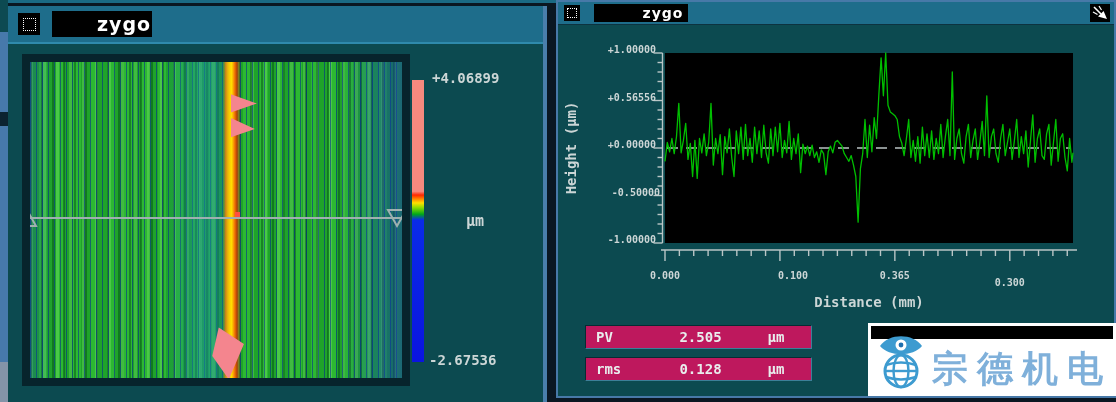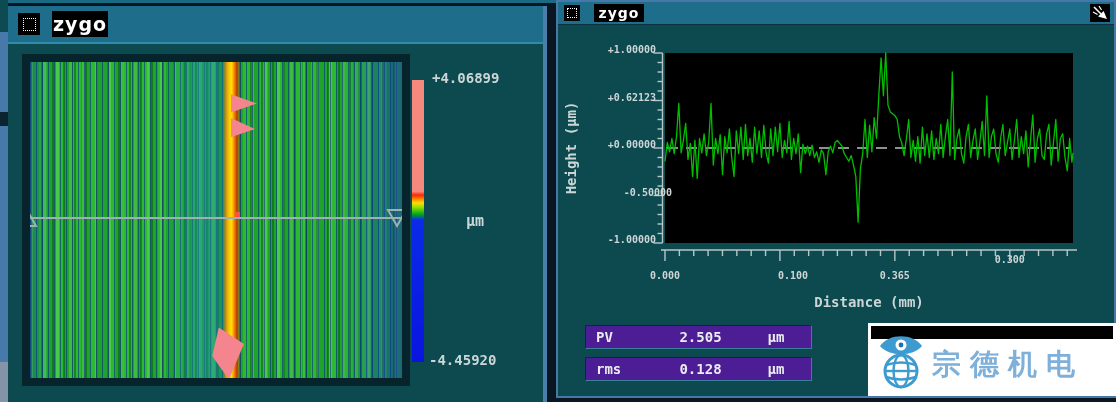--- a/index.html
+++ b/index.html
@@ -10,21 +10,21 @@
   .strip .s1{position:absolute;left:0;top:0;width:8px;height:32px;background:#0d4a52;}
   .strip .s2{position:absolute;left:0;top:32px;width:8px;height:80px;background:#4779ab;}
   .strip .s3{position:absolute;left:0;top:126px;width:8px;height:236px;background:#4779ab;}
   .strip .s4{position:absolute;left:0;top:362px;width:8px;height:40px;background:#8494a8;}
   .top-strip{position:absolute;left:0;top:0;width:556px;height:3px;background:#1a6a84;}
   
   .titlebar{position:absolute;background:#1e6d8b;}
   .menu-icon{position:absolute;background:#000;display:flex;align-items:center;justify-content:center;}
   .menu-icon .dots{width:11px;height:11px;border:1px dotted #fff;}
   .zygo{position:absolute;background:#000;color:#fff;font-family:"DejaVu Sans", sans-serif;
-        font-weight:bold;text-align:center;letter-spacing:1px;}
+        font-weight:bold;text-align:center;letter-spacing:1px;padding-left:44px;}
   
   .win-left{position:absolute;left:8px;top:6px;width:539px;height:396px;background:#0c4a50;
             border-right:4px solid #4a7fab;box-sizing:border-box;}
   .win-left .titlebar{left:0;top:0;width:100%;height:36px;border-bottom:2px solid #2f8aac;}
   .win-left .menu-icon{left:10px;top:7px;width:22px;height:22px;}
   .win-left .zygo{left:44px;top:5px;width:56px;height:26px;font-size:19px;line-height:26px;}
   .map-frame{position:absolute;left:14px;top:48px;width:388px;height:332px;background:#07242c;
              padding:8px;box-sizing:border-box;}
   .surface-map{position:relative;width:372px;height:316px;overflow:hidden;
     background-color:#27ad2c;
@@ -57,33 +57,33 @@
   .win-right .zygo{left:36px;top:2px;width:50px;height:18px;font-size:14px;line-height:18px;}
   .rw-title{position:absolute;left:0;top:3px;width:100%;text-align:center;color:#aad2e0;
             font-size:14px;font-weight:bold;letter-spacing:5px;}
   .pointer-icon{position:absolute;right:4px;top:2px;width:20px;height:18px;background:#000;}
   .chart-area{position:absolute;left:0;top:24px;width:560px;height:290px;}
   .chart-svg{position:absolute;left:0;top:0;}
   .axis-label{position:absolute;color:#ccd6d6;font-size:14px;font-weight:bold;white-space:nowrap;}
   .ylab{left:15px;top:124px;transform:translate(-50%,-50%) rotate(-90deg);}
   .xlab{left:313px;top:270px;transform:translateX(-50%);}
   .tick-label{position:absolute;color:#ccd6d6;font-size:10px;font-weight:bold;white-space:nowrap;}
-  .result-box{position:absolute;left:29px;width:227px;height:24px;background:#4c1d95;
+  .result-box{position:absolute;left:29px;width:227px;height:24px;background:#be185d;
               border-top:1px solid #072b33;border-left:1px solid #072b33;
               border-bottom:1px solid #3d7f98;border-right:1px solid #3d7f98;
               box-sizing:border-box;display:flex;align-items:center;color:#e9eded;
               font-size:14px;font-weight:bold;}
   .result-box .r-label{width:64px;padding-left:10px;}
   .result-box .r-value{flex:1;text-align:center;}
   .result-box .r-unit{width:70px;text-align:center;}
   
   .watermark{position:absolute;left:868px;top:323px;width:248px;height:73px;background:#fff;}
   .wm-bar{position:absolute;left:3px;top:3px;width:242px;height:13px;background:#000;}
   .wm-logo{position:absolute;left:8px;top:6px;}
-  .wm-text{position:absolute;left:64px;top:22px;font-size:29px;font-weight:bold;color:#7fb0da;
+  .wm-text{position:absolute;left:64px;top:22px;font-size:36px;font-weight:bold;color:#7fb0da;
            letter-spacing:9px;font-family:"DejaVu Sans", sans-serif;white-space:nowrap;}
 </style>
 </head>
 <body>
 
 <div class="screen">
   <div class="top-strip"></div>
   <div class="strip">
     <div class="s1"></div>
     <div class="s2"></div>
@@ -109,21 +109,21 @@
           <line x1="-8" y1="156" x2="374" y2="156" stroke="#9fb0b0" stroke-width="2"></line>
           <polygon points="-12,164 6,164 -3,148" fill="none" stroke="#9fb0b0" stroke-width="2"></polygon>
           <polygon points="358,148 376,148 367,164" fill="none" stroke="#9fb0b0" stroke-width="2"></polygon>
         </svg>
       </div>
     </div>
 
     <div class="colorbar"></div>
     <div class="cb-label" style="left:424px;top:64px;text-align:center;">+4.06899</div>
     <div class="cb-label" style="left:458px;top:206px;font-size:15px;">µm</div>
-    <div class="cb-label" style="left:421px;top:346px;">-4.45920</div>
+    <div class="cb-label" style="left:421px;top:346px;">-2.67536</div>
   </div>
 
   <div class="win-right">
     <div class="titlebar">
       <div class="menu-icon">
           <div class="dots"></div>
         </div>
       <div class="zygo">zygo</div>
       <div class="pointer-icon">
         <svg width="20" height="18" viewBox="0 0 20 18">
@@ -190,30 +190,30 @@
           <line x1="482.5211267605635" y1="226" x2="482.5211267605635" y2="232" stroke="#b9c6c6" stroke-width="1.4"></line>
           <line x1="496.8873239436621" y1="226" x2="496.8873239436621" y2="232" stroke="#b9c6c6" stroke-width="1.4"></line>
           <line x1="511.25352112676075" y1="226" x2="511.25352112676075" y2="232" stroke="#b9c6c6" stroke-width="1.4"></line>
           <line x1="111" y1="124" x2="515" y2="124" stroke="#b9c2c2" stroke-width="1.6" stroke-dasharray="11 8"></line>
           <polyline points="109.0,137.3 111.3,118.3 113.6,127.8 115.9,114.5 118.2,129.7 120.5,112.6 122.8,79.3 125.1,128.8 127.4,116.4 129.7,99.3 132.0,135.4 134.3,119.3 136.6,152.5 138.9,116.4 141.2,154.4 143.5,114.5 145.8,128.8 148.1,109.8 150.4,131.6 152.7,118.3 155.0,79.3 157.3,141.1 159.6,114.5 161.9,129.7 164.2,110.7 166.5,150.6 168.8,112.6 171.1,128.8 173.4,105.0 175.7,133.5 178.0,152.5 180.3,106.9 182.6,129.7 184.9,103.1 187.2,135.4 189.5,100.3 191.7,131.6 194.0,114.5 196.3,138.3 198.6,103.1 200.9,129.7 203.2,106.9 205.5,133.5 207.8,101.2 210.1,128.8 212.4,139.2 214.7,105.0 217.0,131.6 219.3,103.1 221.6,127.8 223.9,99.3 226.2,133.5 228.5,116.4 230.8,128.8 233.1,97.4 235.4,135.4 237.7,114.5 240.0,129.7 242.3,109.8 244.6,148.7 246.9,120.2 249.2,129.7 251.5,122.1 253.8,131.6 256.1,121.1 258.4,133.5 260.7,127.8 263.0,138.3 265.3,125.9 267.6,129.7 269.9,150.6 272.2,127.8 274.5,122.1 276.8,128.8 279.1,118.3 281.4,116.4 283.7,119.3 286.0,122.1 288.3,129.7 290.6,133.5 292.9,137.3 295.2,131.6 297.5,141.1 299.8,152.5 302.1,198.1 304.4,144.9 306.7,129.7 309.0,95.5 311.3,133.5 313.6,101.2 315.9,127.8 318.2,93.6 320.5,114.5 322.8,71.8 325.1,33.8 327.4,71.8 329.7,29.0 332.0,81.3 334.3,87.9 336.6,89.8 338.9,91.7 341.2,95.5 343.5,112.6 345.8,119.3 348.1,131.6 350.4,114.5 352.7,95.5 354.9,133.5 357.2,116.4 359.5,137.3 361.8,112.6 364.1,139.2 366.4,103.1 368.7,131.6 371.0,109.8 373.3,133.5 375.6,106.9 377.9,135.4 380.2,114.5 382.5,129.7 384.8,100.3 387.1,133.5 389.4,112.6 391.7,95.5 394.0,131.6 396.3,48.0 398.6,135.4 400.9,114.5 403.2,105.0 405.5,129.7 407.8,139.2 410.1,112.6 412.4,100.3 414.7,133.5 417.0,116.4 419.3,105.0 421.6,135.4 423.9,118.3 426.2,97.4 428.5,131.6 430.8,71.8 433.1,133.5 435.4,112.6 437.7,105.0 440.0,129.7 442.3,138.3 444.6,114.5 446.9,100.3 449.2,131.6 451.5,118.3 453.8,105.0 456.1,135.4 458.4,116.4 460.7,95.5 463.0,133.5 465.3,112.6 467.6,129.7 469.9,106.9 472.2,143.0 474.5,116.4 476.8,90.8 479.1,138.3 481.4,114.5 483.7,105.0 486.0,131.6 488.3,135.4 490.6,109.8 492.9,100.3 495.2,141.1 497.5,118.3 499.8,95.5 502.1,137.3 504.4,114.5 506.7,109.8 509.0,133.5 511.3,146.8 513.6,114.5 515.9,138.3 517.0,128.8" fill="none" stroke="#00bf00" stroke-width="1.3" stroke-linejoin="round"></polyline>
         </svg>
       <div class="axis-label ylab">Height (µm)</div>
       <div class="axis-label xlab">Distance (mm)</div>
       <div id="y-labels">
           <div class="tick-label" style="left: 2px; width: 98px; text-align: right; top: 20px;">+1.00000</div>
-          <div class="tick-label" style="left: 2px; width: 98px; text-align: right; top: 67.5px;">+0.62123</div>
+          <div class="tick-label" style="left: 2px; width: 98px; text-align: right; top: 67.5px;">+0.56556</div>
           <div class="tick-label" style="left: 2px; width: 98px; text-align: right; top: 115px;">+0.00000</div>
-          <div class="tick-label" style="left: 18px; width: 98px; text-align: right; top: 162.5px;">-0.50000</div>
+          <div class="tick-label" style="left: 6px; width: 98px; text-align: right; top: 162.5px;">-0.50000</div>
           <div class="tick-label" style="left: 2px; width: 98px; text-align: right; top: 210px;">-1.00000</div>
         </div>
       <div id="x-labels">
           <div class="tick-label" style="top: 246px; left: 109px; transform: translateX(-50%); text-align: right;">0.000</div>
           <div class="tick-label" style="top: 246px; left: 237px; transform: translateX(-50%);">0.100</div>
           <div class="tick-label" style="top: 246px; left: 338.859px; transform: translateX(-50%);">0.365</div>
-          <div class="tick-label" style="top: 230px; left: 453.789px; transform: translateX(-50%);">0.300</div>
+          <div class="tick-label" style="top: 253px; left: 453.789px; transform: translateX(-50%);">0.300</div>
         </div>
     </div>
 
     <div class="result-box" style="top:325px;">
       <span class="r-label">PV</span>
       <span class="r-value">2.505</span>
       <span class="r-unit">µm</span>
     </div>
     <div class="result-box" style="top:357px;">
       <span class="r-label">rms</span>

